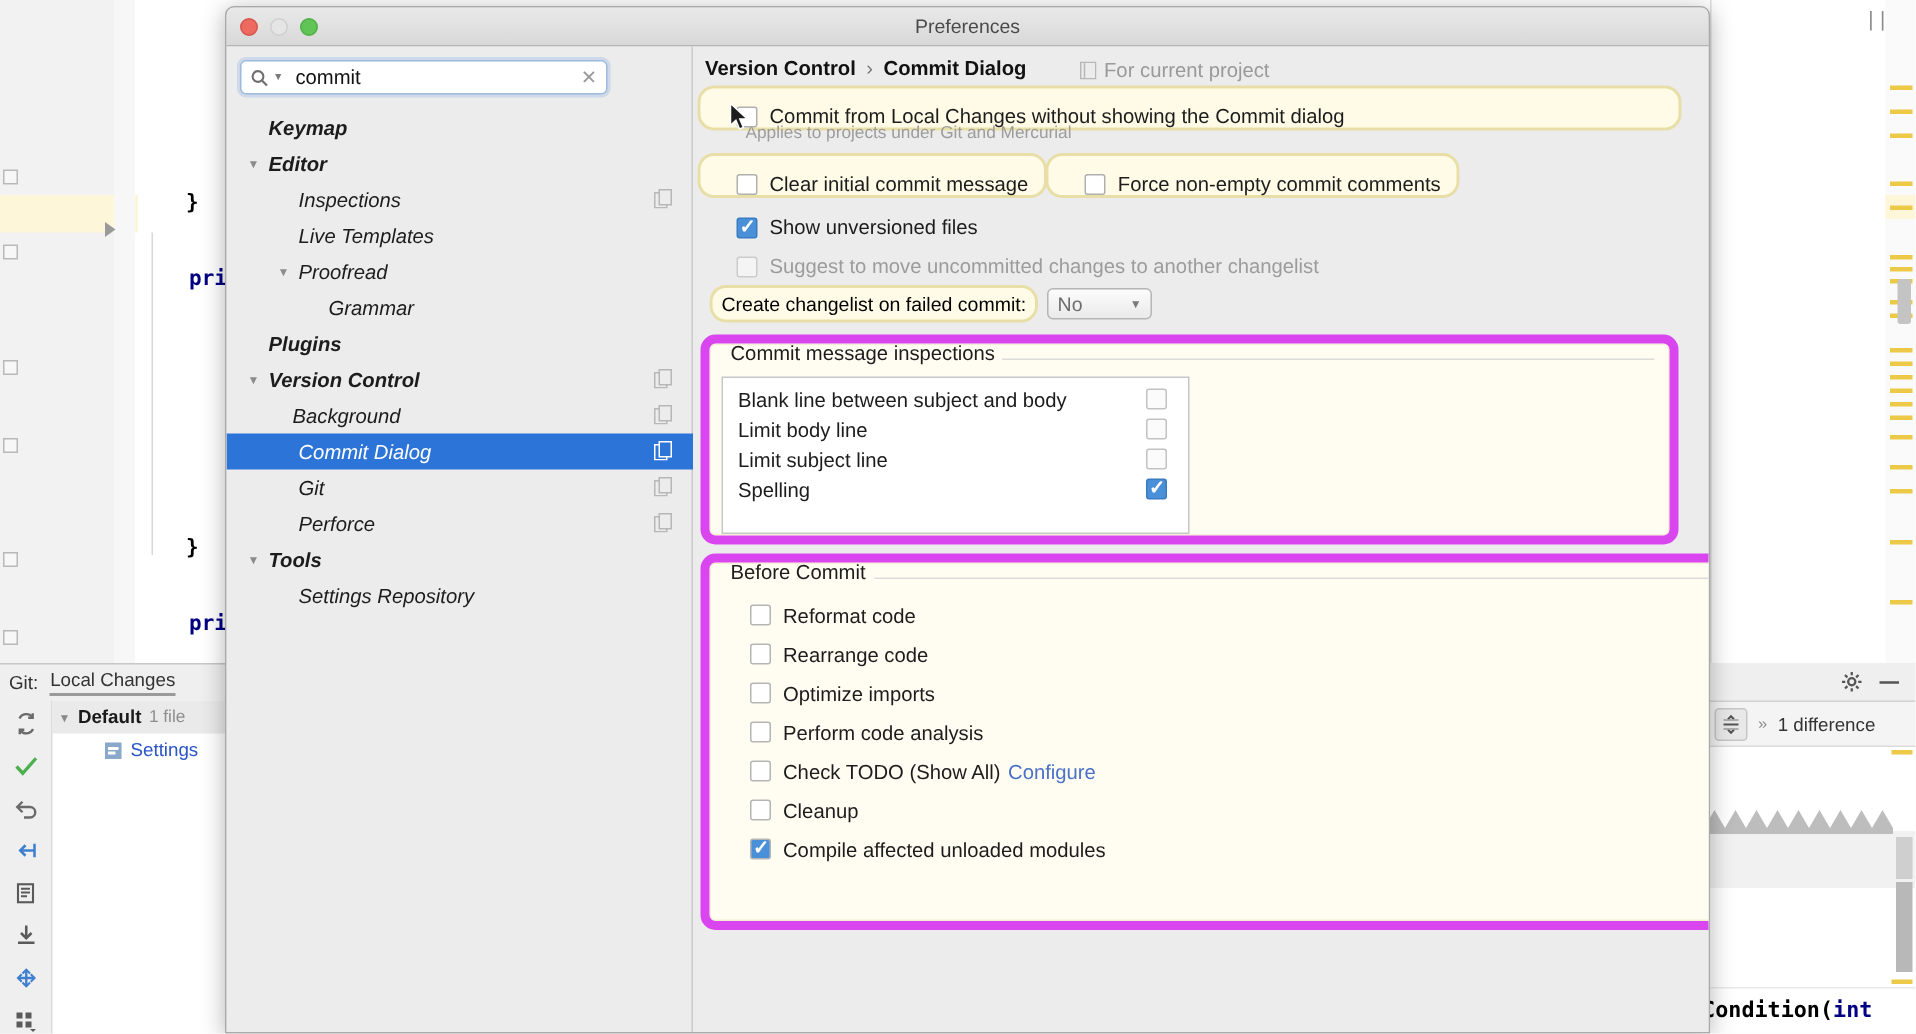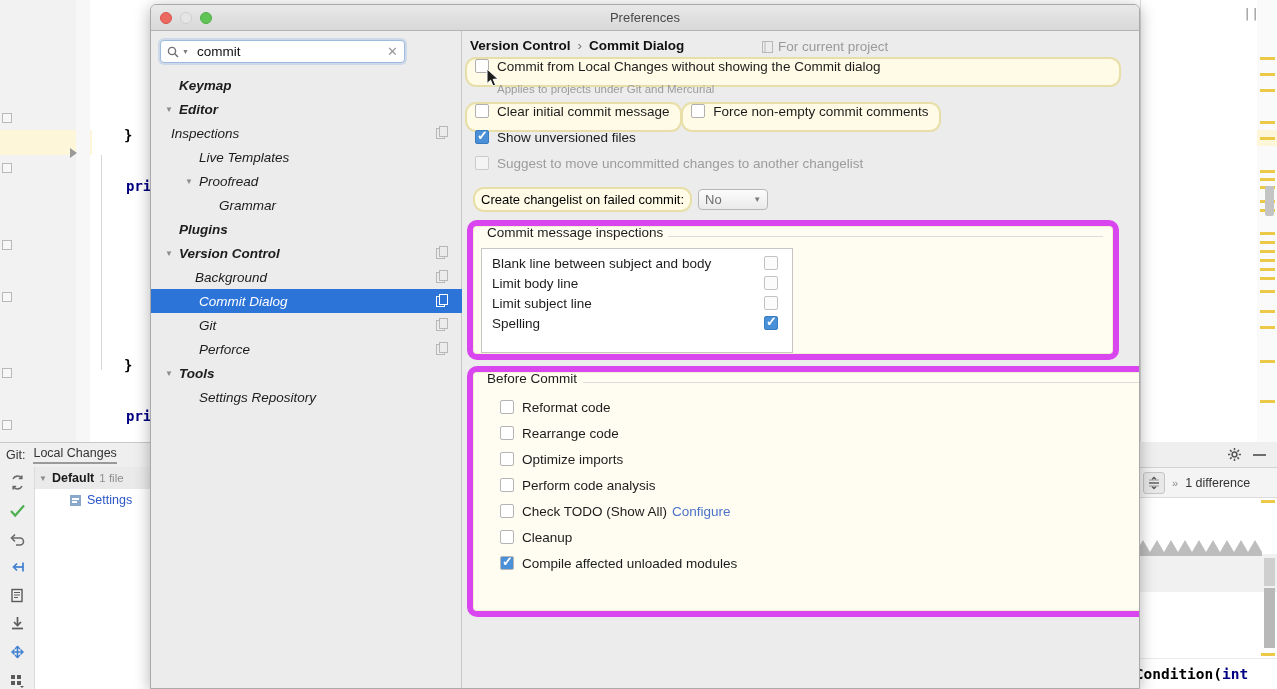--- a/index.html
+++ b/index.html
@@ -195,32 +195,32 @@
   }
   .breadcrumb {
     position: absolute; left: 8px; top: 7px;
     display: flex; align-items: center; gap: 7px;
     font-size: 13.5px; font-weight: bold; color: #111;
   }
   .breadcrumb .sep { color: #777; font-weight: normal; }
   .for-project {
     position: absolute; left: 258px; top: 8px;
     display: flex; align-items: center; gap: 5px;
-    font-size: 13.5px; color: #9a9a9a; margin-left: 42px;
+    font-size: 13.5px; color: #9a9a9a;
   }
 
   .opts { position: absolute; left: 5px; top: 28px; width: 660px; }
 
   .hl { 
     background: #fffbe6;
     box-shadow: 0 0 0 2px #e8dfa8;
     border-radius: 9px;
   }
 
-  .optrow { display: flex; align-items: flex-start; height: 26px; padding-left: 8px; }
+  .optrow { display: flex; align-items: flex-end; height: 26px; padding-left: 24px; }
   .cbx {
     width: 14px; height: 14px; border: 1px solid #b0b0b0;
     background: #ffffff; border-radius: 2px; margin-right: 8px; flex: none;
     position: relative;
   }
   .cbx.checked { background: #4a90d9; border-color: #3a7cc0; }
   .cbx.checked::after {
     content: "✓"; position: absolute; left: 1px; top: -3px;
     color: #ffffff; font-size: 13px; font-weight: bold;
   }
@@ -515,21 +515,21 @@
         </div>
         <div class="tree" id="nav-tree">
             <div class="tnode bold">
               <span class="lbl" style="margin-left: 28px;">Keymap</span>
             </div>
             <div class="tnode bold">
               <span class="arrow" style="left: 14px;">▼</span>
               <span class="lbl" style="margin-left: 28px;">Editor</span>
             </div>
             <div class="tnode">
-              <span class="lbl" style="margin-left: 20px;">Inspections</span>
+              <span class="lbl" style="margin-left: 48px;">Inspections</span>
               <span class="copyic">
                 <svg width="13" height="13" viewBox="0 0 13 13">
       <rect x="0.5" y="2.5" width="8" height="10" fill="none" stroke="#8d8d8d"></rect>
       <rect x="3.5" y="0.5" width="8" height="10" fill="#ececec" stroke="#8d8d8d"></rect>
     </svg>
               </span>
             </div>
             <div class="tnode">
               <span class="lbl" style="margin-left: 48px;">Live Templates</span>
             </div>

